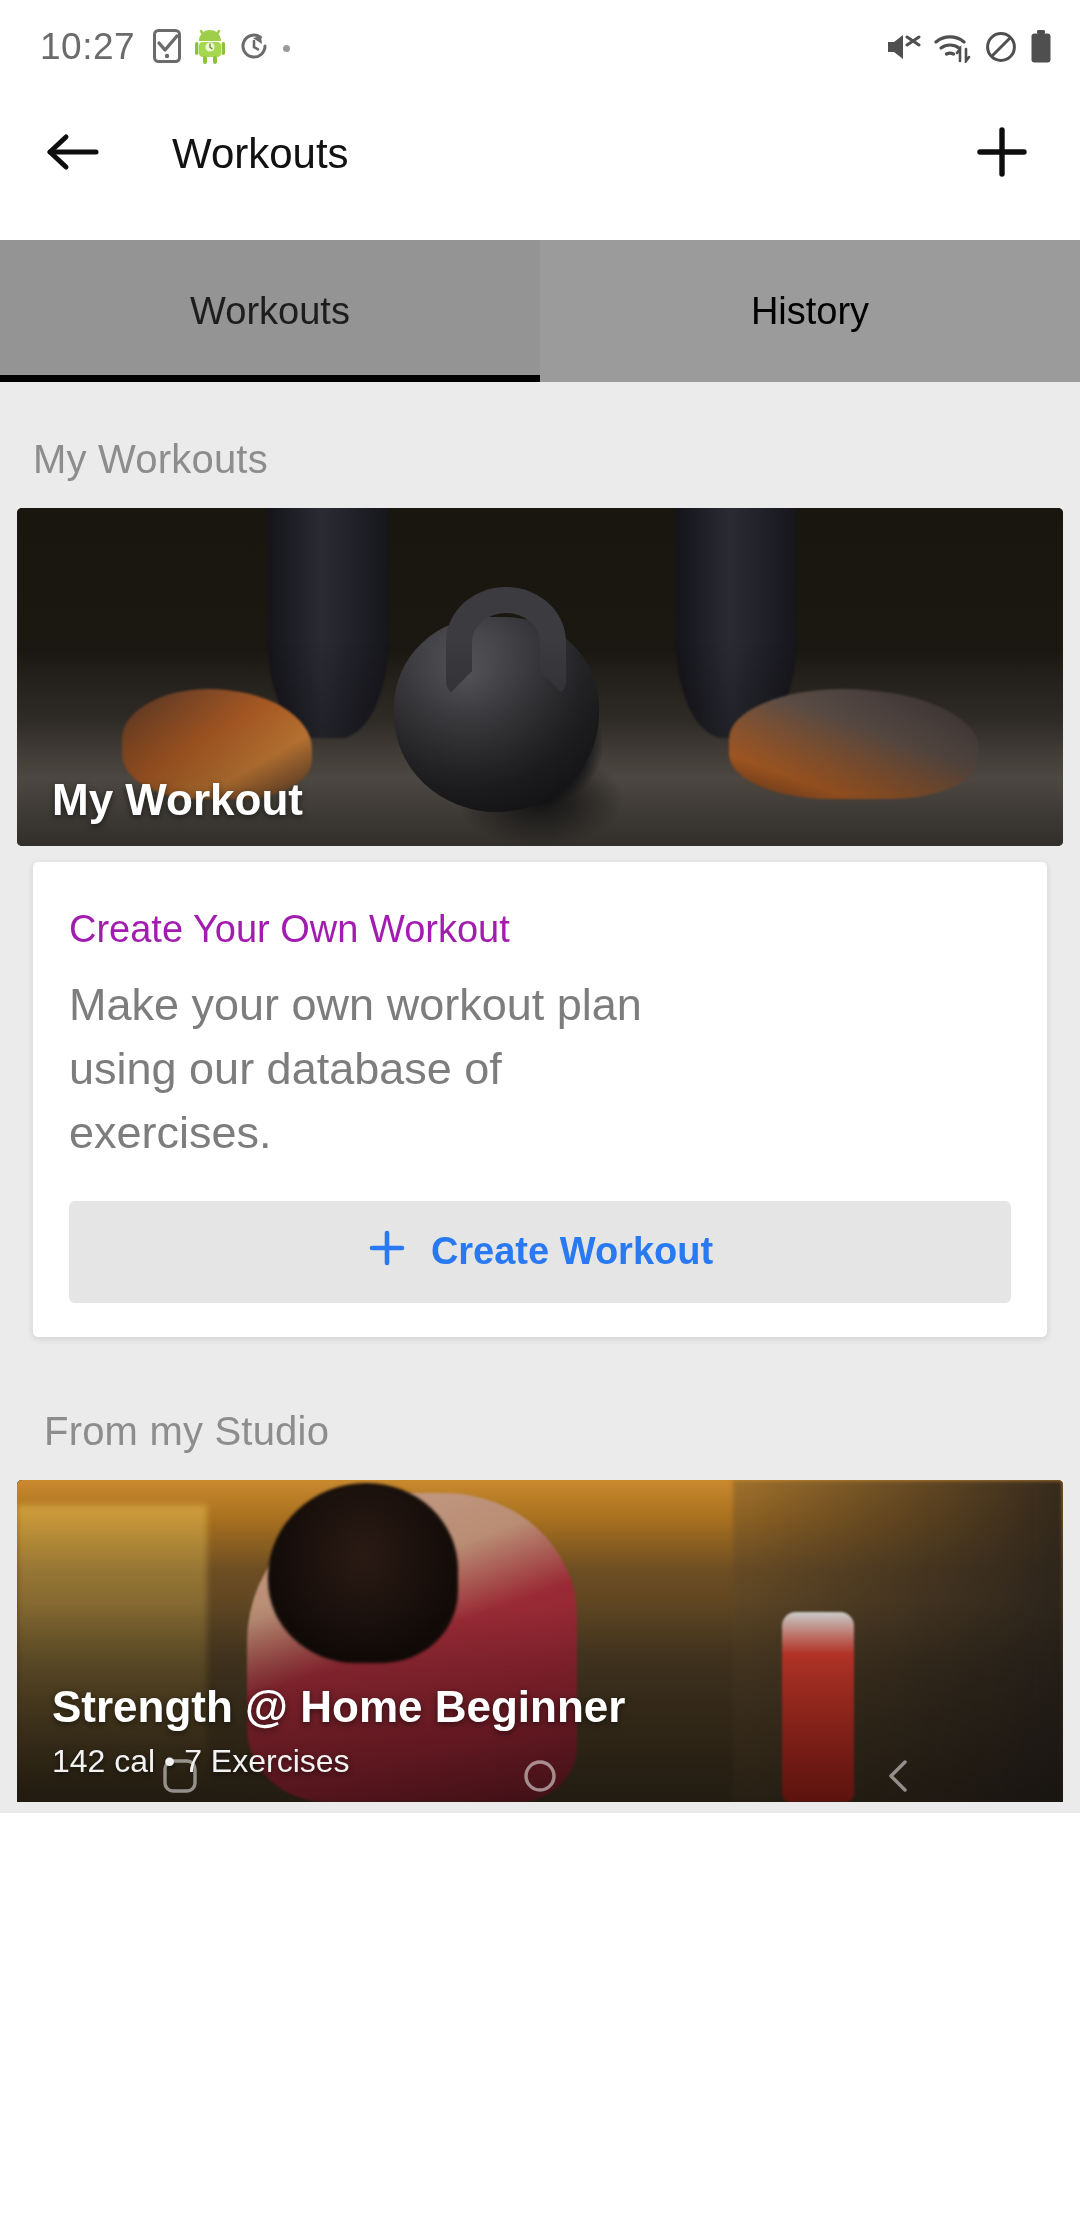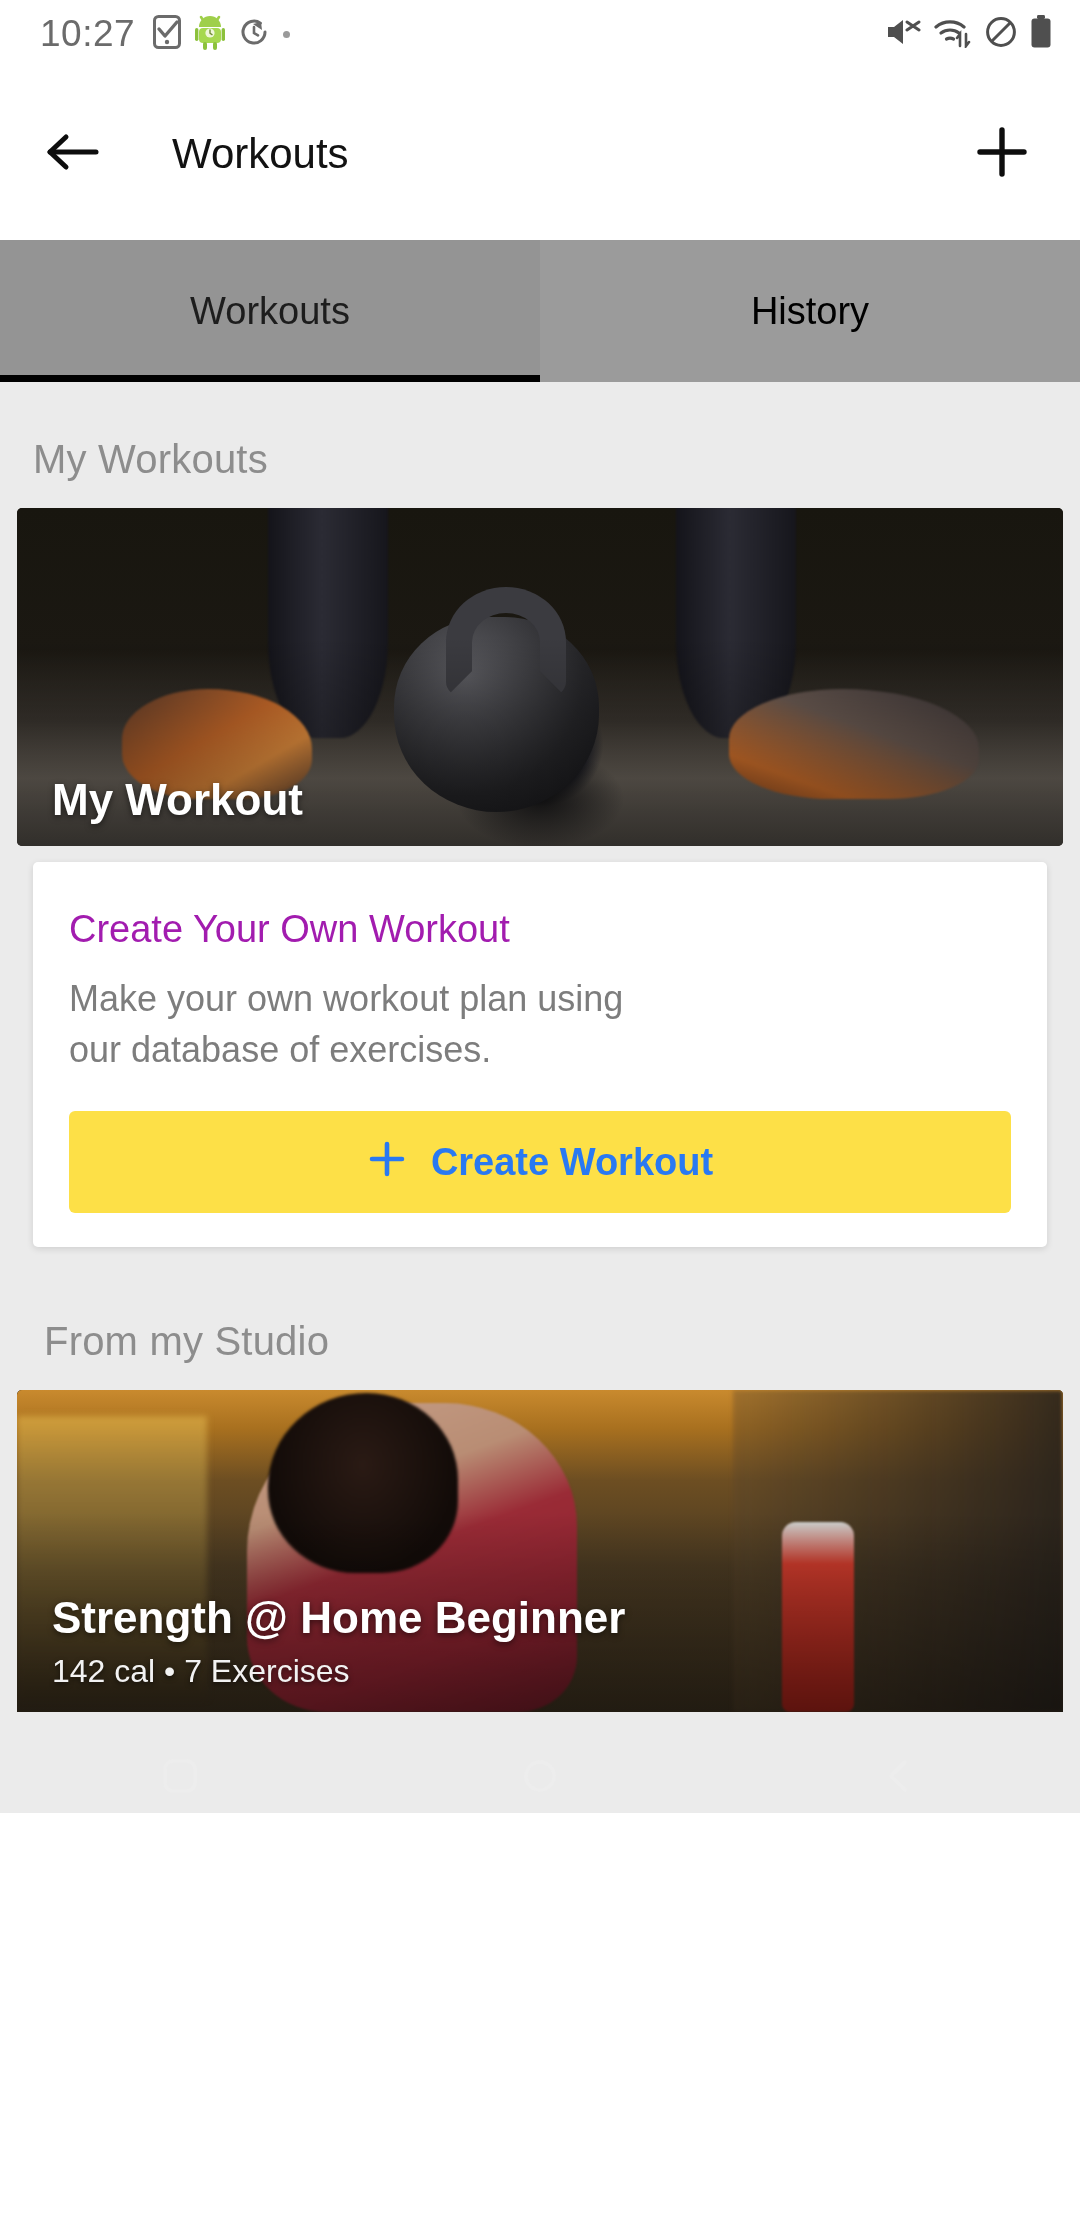--- a/index.html
+++ b/index.html
@@ -9,21 +9,21 @@
     background: #ffffff;
     font-family: "Liberation Sans", sans-serif;
     overflow: hidden;
   }
 
   
   .statusbar {
     height: 68px;
     background: #ffffff;
     display: flex;
-    align-items: center;
+    align-items: flex-end;
     padding: 0 28px 0 40px;
     position: relative;
   }
   .sb-time {
     font-size: 37px;
     color: #6b6b6b;
     font-weight: 400;
     letter-spacing: 0.5px;
   }
   .sb-left-icons {
@@ -235,30 +235,30 @@
     border-radius: 5px;
     padding: 46px 36px 34px 36px;
     box-shadow: 0 2px 7px rgba(0,0,0,.12);
   }
   .create-title {
     font-size: 38px;
     font-weight: normal;
     color: #a21caf;
   }
   .create-desc {
-    font-size: 36px;
+    font-size: 45px;
     color: #7d7d7d;
     line-height: 1.42;
     margin-top: 22px;
     max-width: 600px;
   }
   .create-btn {
     margin-top: 36px;
     height: 102px;
-    background: #fde047;
+    background: #e5e5e5;
     border-radius: 6px;
     display: flex;
     align-items: center;
     justify-content: center;
     gap: 24px;
   }
   .create-btn-plus {
     font-size: 46px;
     color: #2979f2;
     line-height: 1;

